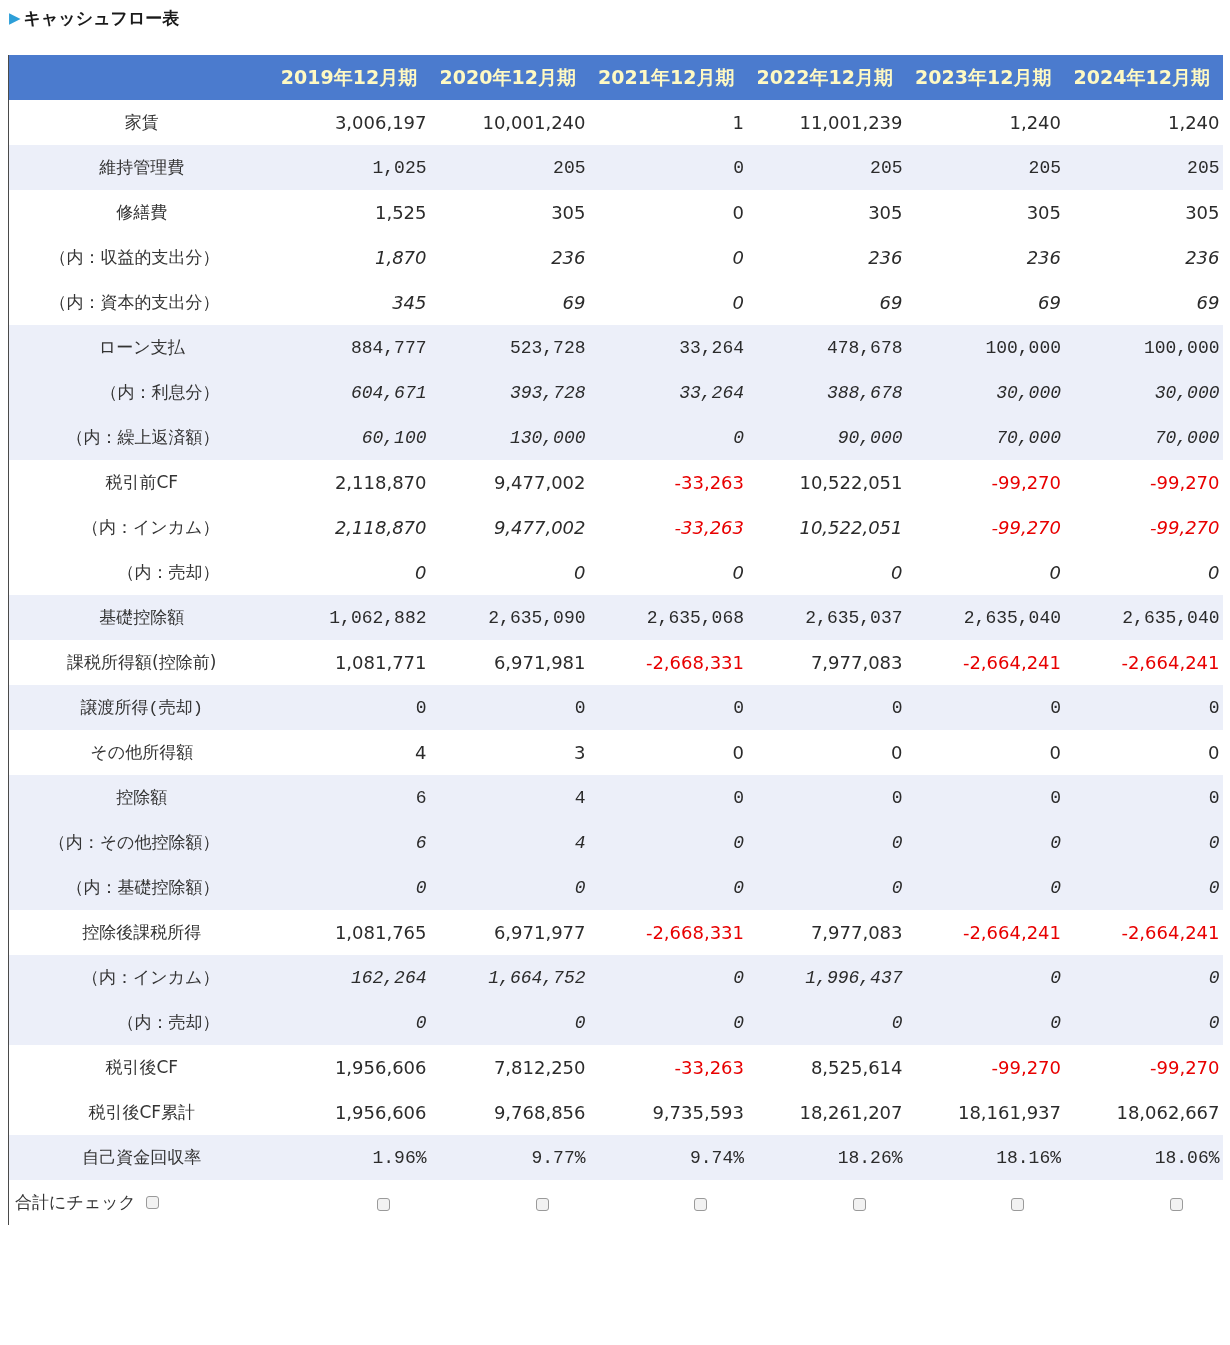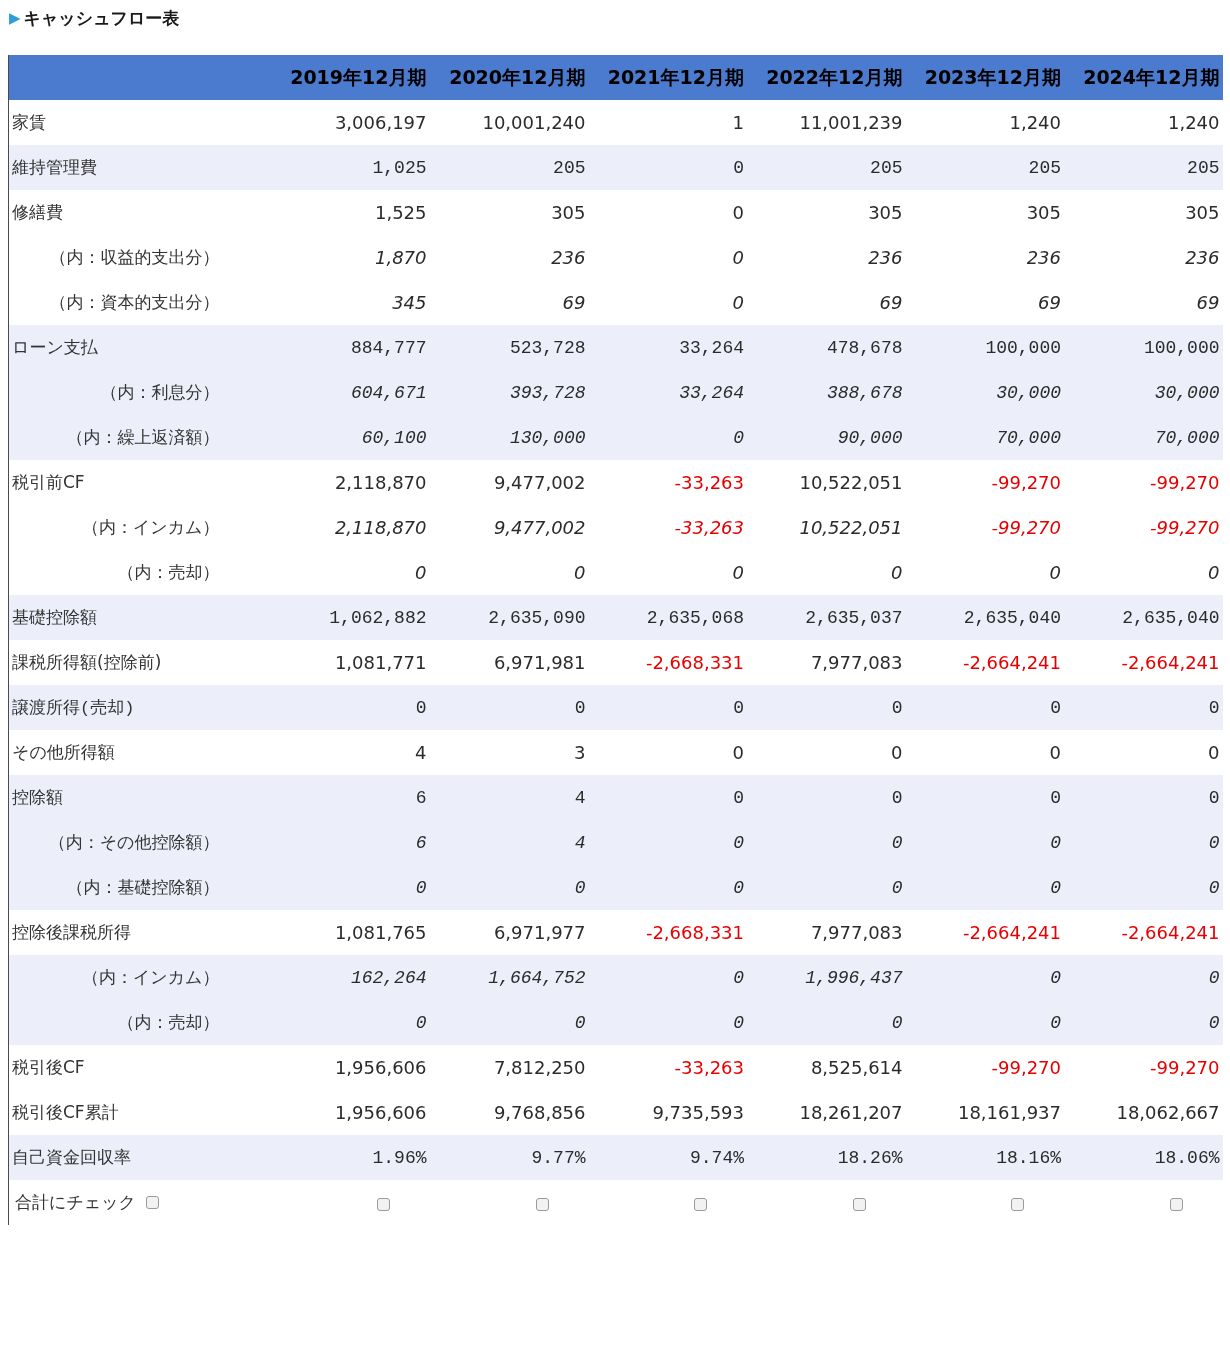--- a/index.html
+++ b/index.html
@@ -23,33 +23,33 @@
   }
   .arrow{color:var(--arrow);font-size:15px;line-height:22px;}
   table{
     border-collapse:collapse;table-layout:fixed;
     margin-left:8px;width:1214px;
     border-left:1px solid var(--border);
   }
   col.c-label{width:263px;}
   col.c-val{width:158.5px;}
   thead th{
-    background:var(--header-bg);color:#000000;
+    background:var(--header-bg);color:#fef9c3;
     font-size:19px;font-weight:bold;
-    height:45px;text-align:right;padding:0 3px 0 0;
+    height:45px;padding:0 3px 0 0;
     white-space:nowrap;
   }
   tbody td{
     height:45px;padding:0 3px 0 0;
     font-size:18px;text-align:right;vertical-align:middle;
     white-space:nowrap;
   }
   tbody tr.shaded{background:var(--shaded-bg);font-family:Liberation Mono, monospace;}
   td.label{
-    text-align:left;padding:0 0 0 3px;font-size:17px;color:#333333;
+    text-align:center;padding:0 0 0 3px;font-size:17px;color:#333333;
   }
   td.label.sub{
     text-align:right;padding:0 52px 0 0;
   }
   td.italic{font-style:italic;}
   td.neg{color:var(--neg);}
   tr.check-row td{height:45px;}
   .cbx{
     display:inline-block;width:13px;height:13px;
     background:#f2f2f2;border:1px solid #9a9a9a;border-radius:3px;

